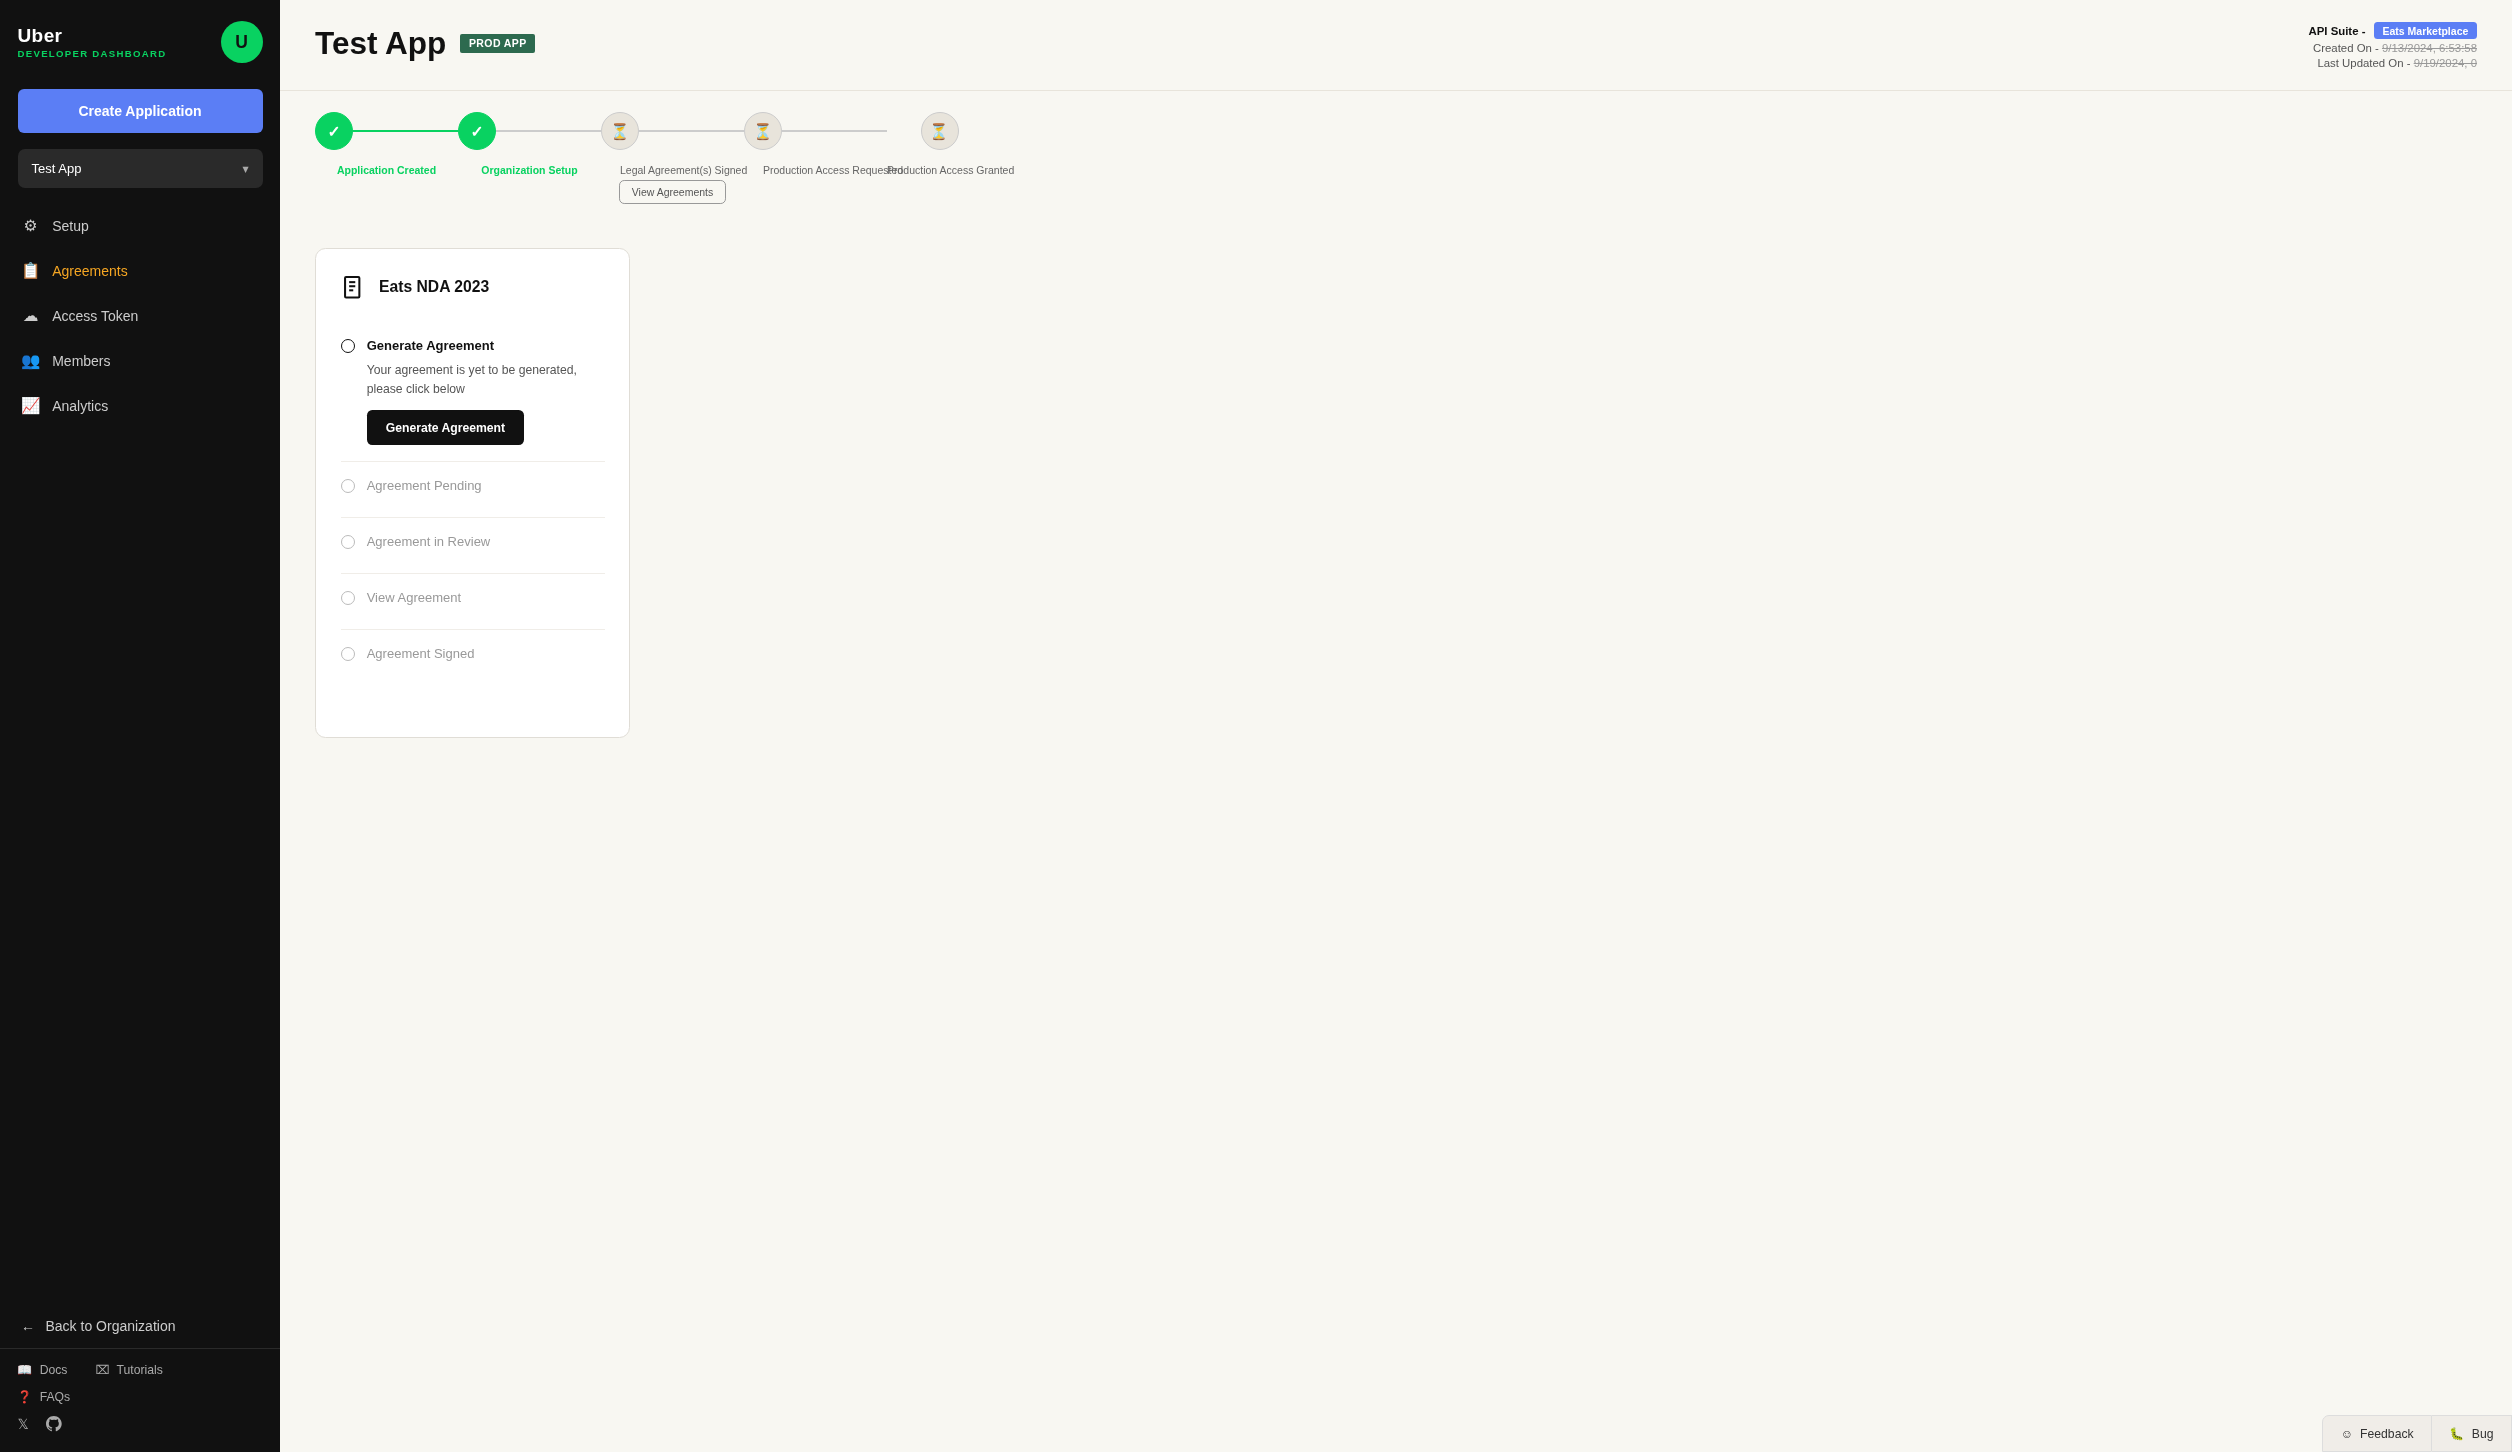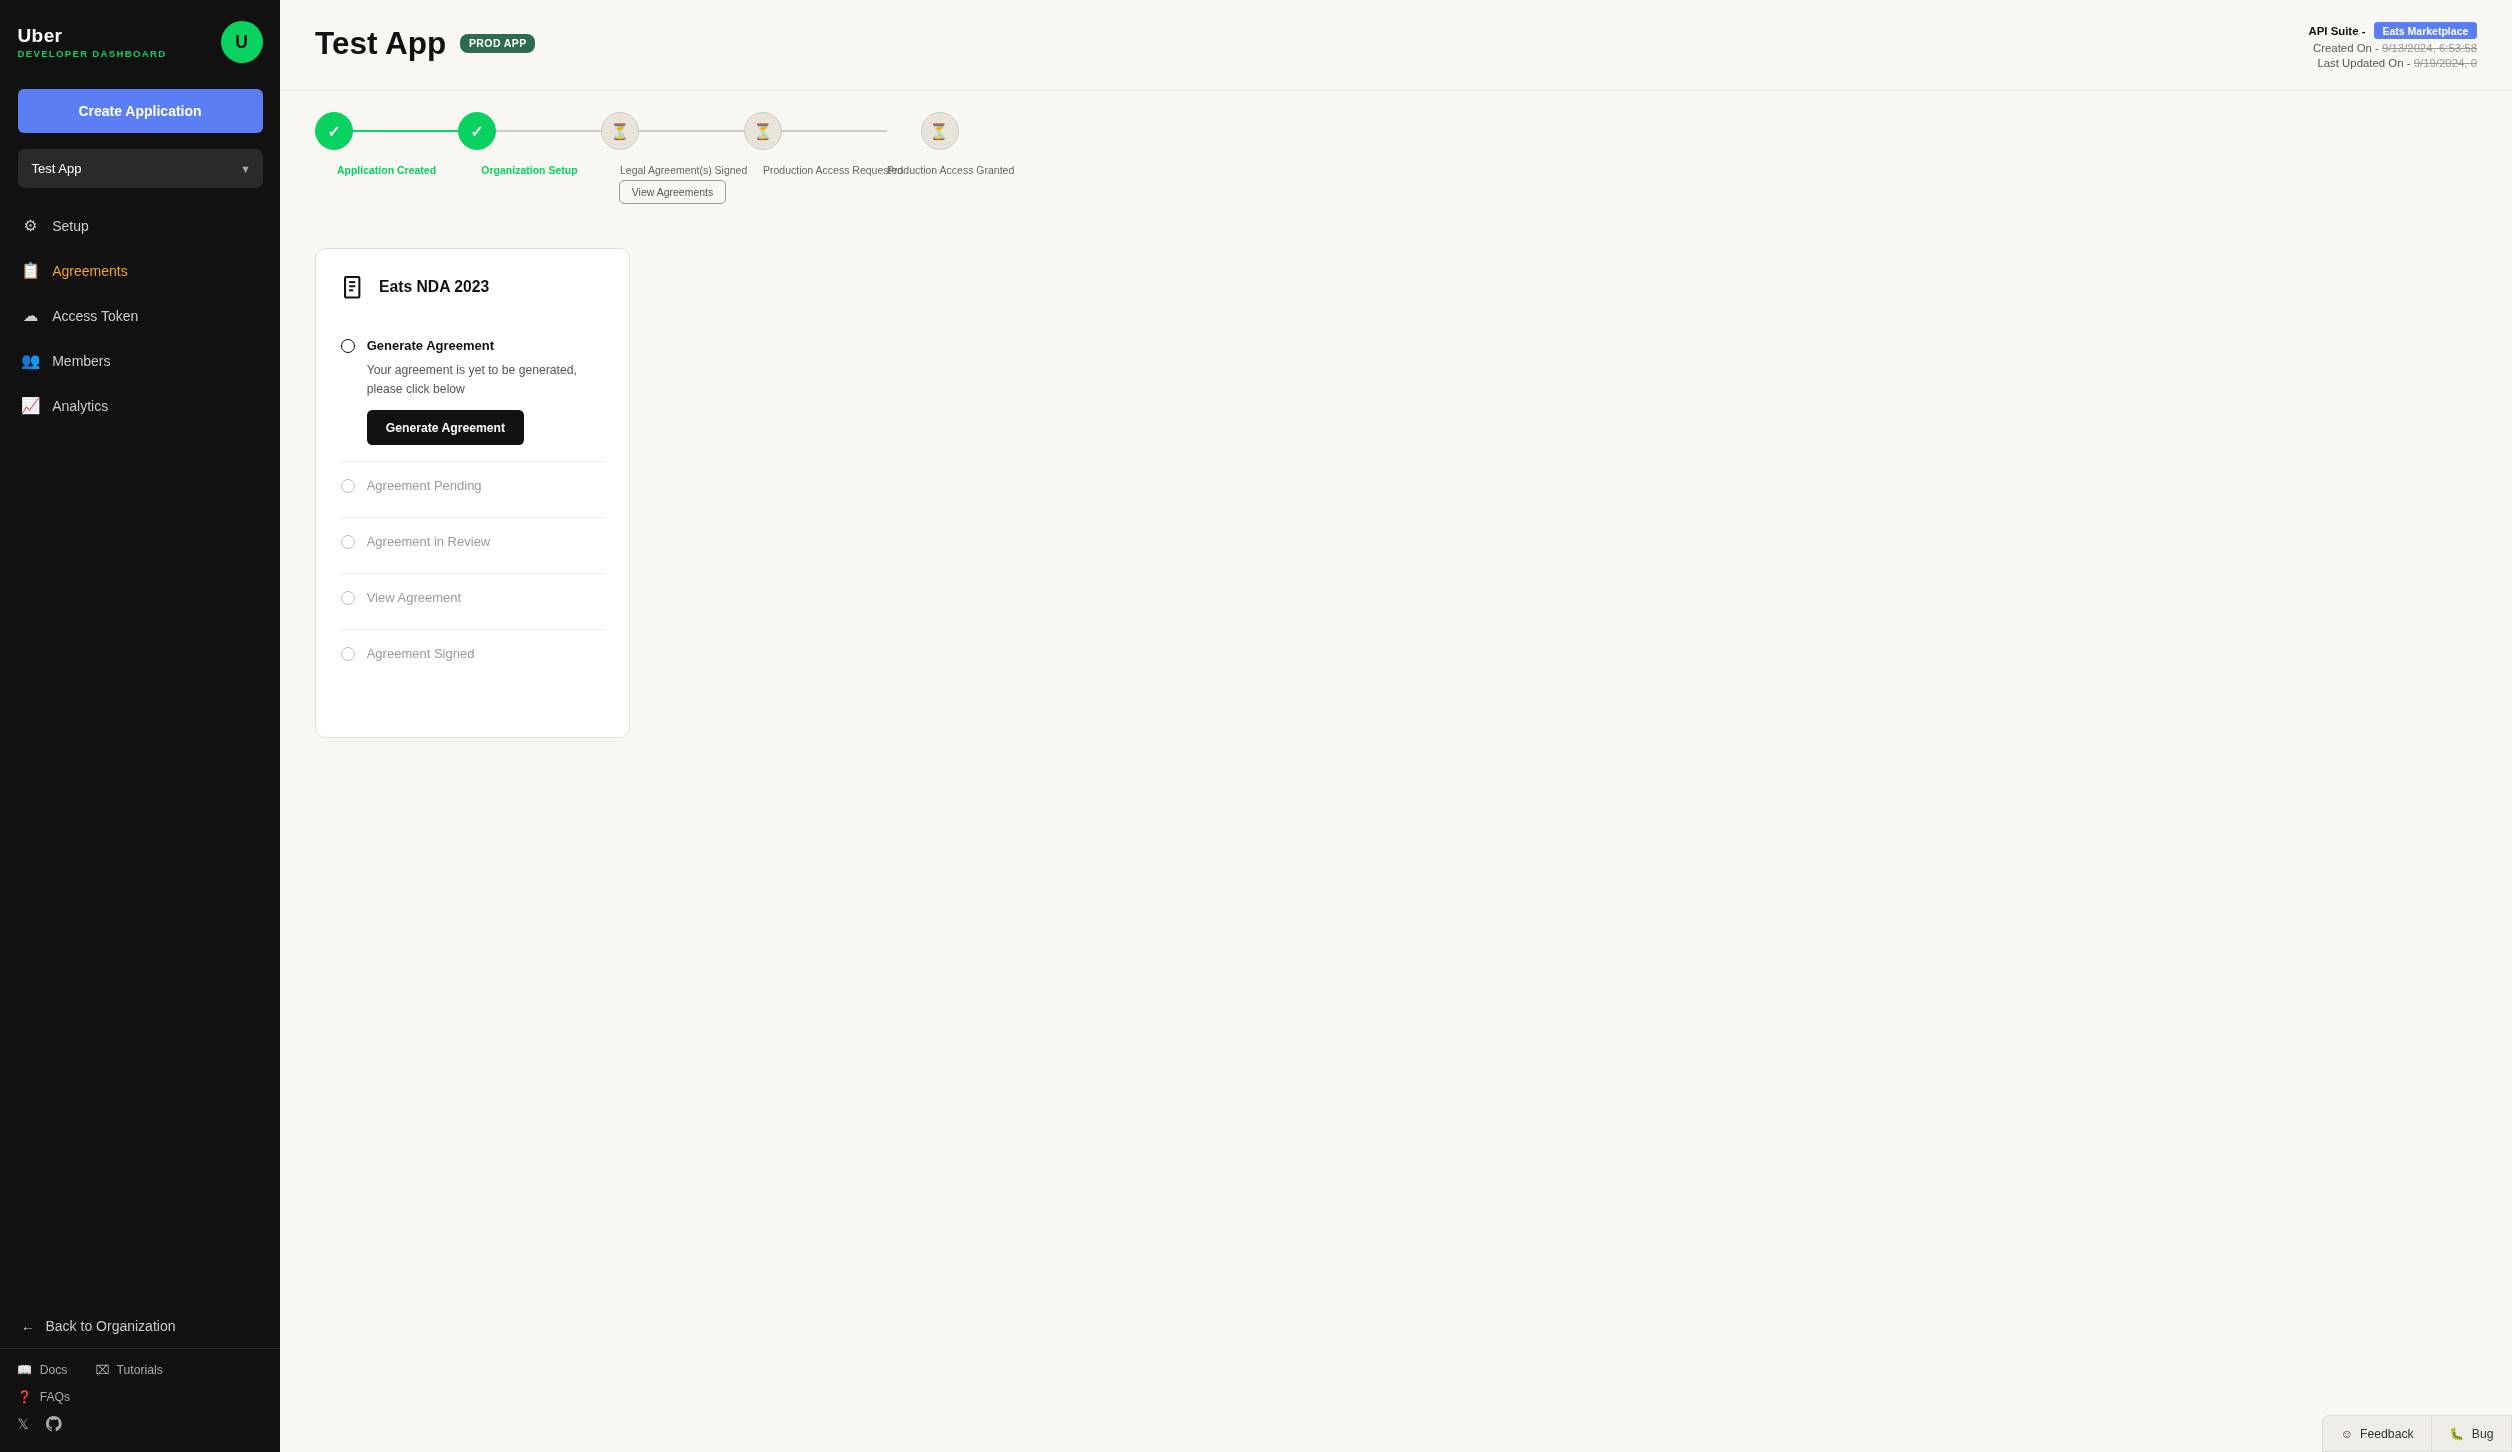--- a/index.html
+++ b/index.html
@@ -168,21 +168,21 @@
       font-size: 31.5px;
       font-weight: 700;
       color: #111;
     }
     .prod-badge {
       background: #2d6a4f;
       color: #fff;
       font-size: 10.5px;
       font-weight: 700;
       padding: 3.5px 8.7px;
-      border-radius: 8px;
+      border-radius: 2px;
       letter-spacing: 0.4px;
     }
     .header-meta {
       text-align: right;
       font-size: 11.4px;
     }
     .header-meta .api-suite {
       font-weight: 600;
       color: #111;
       margin-bottom: 5.2px;

